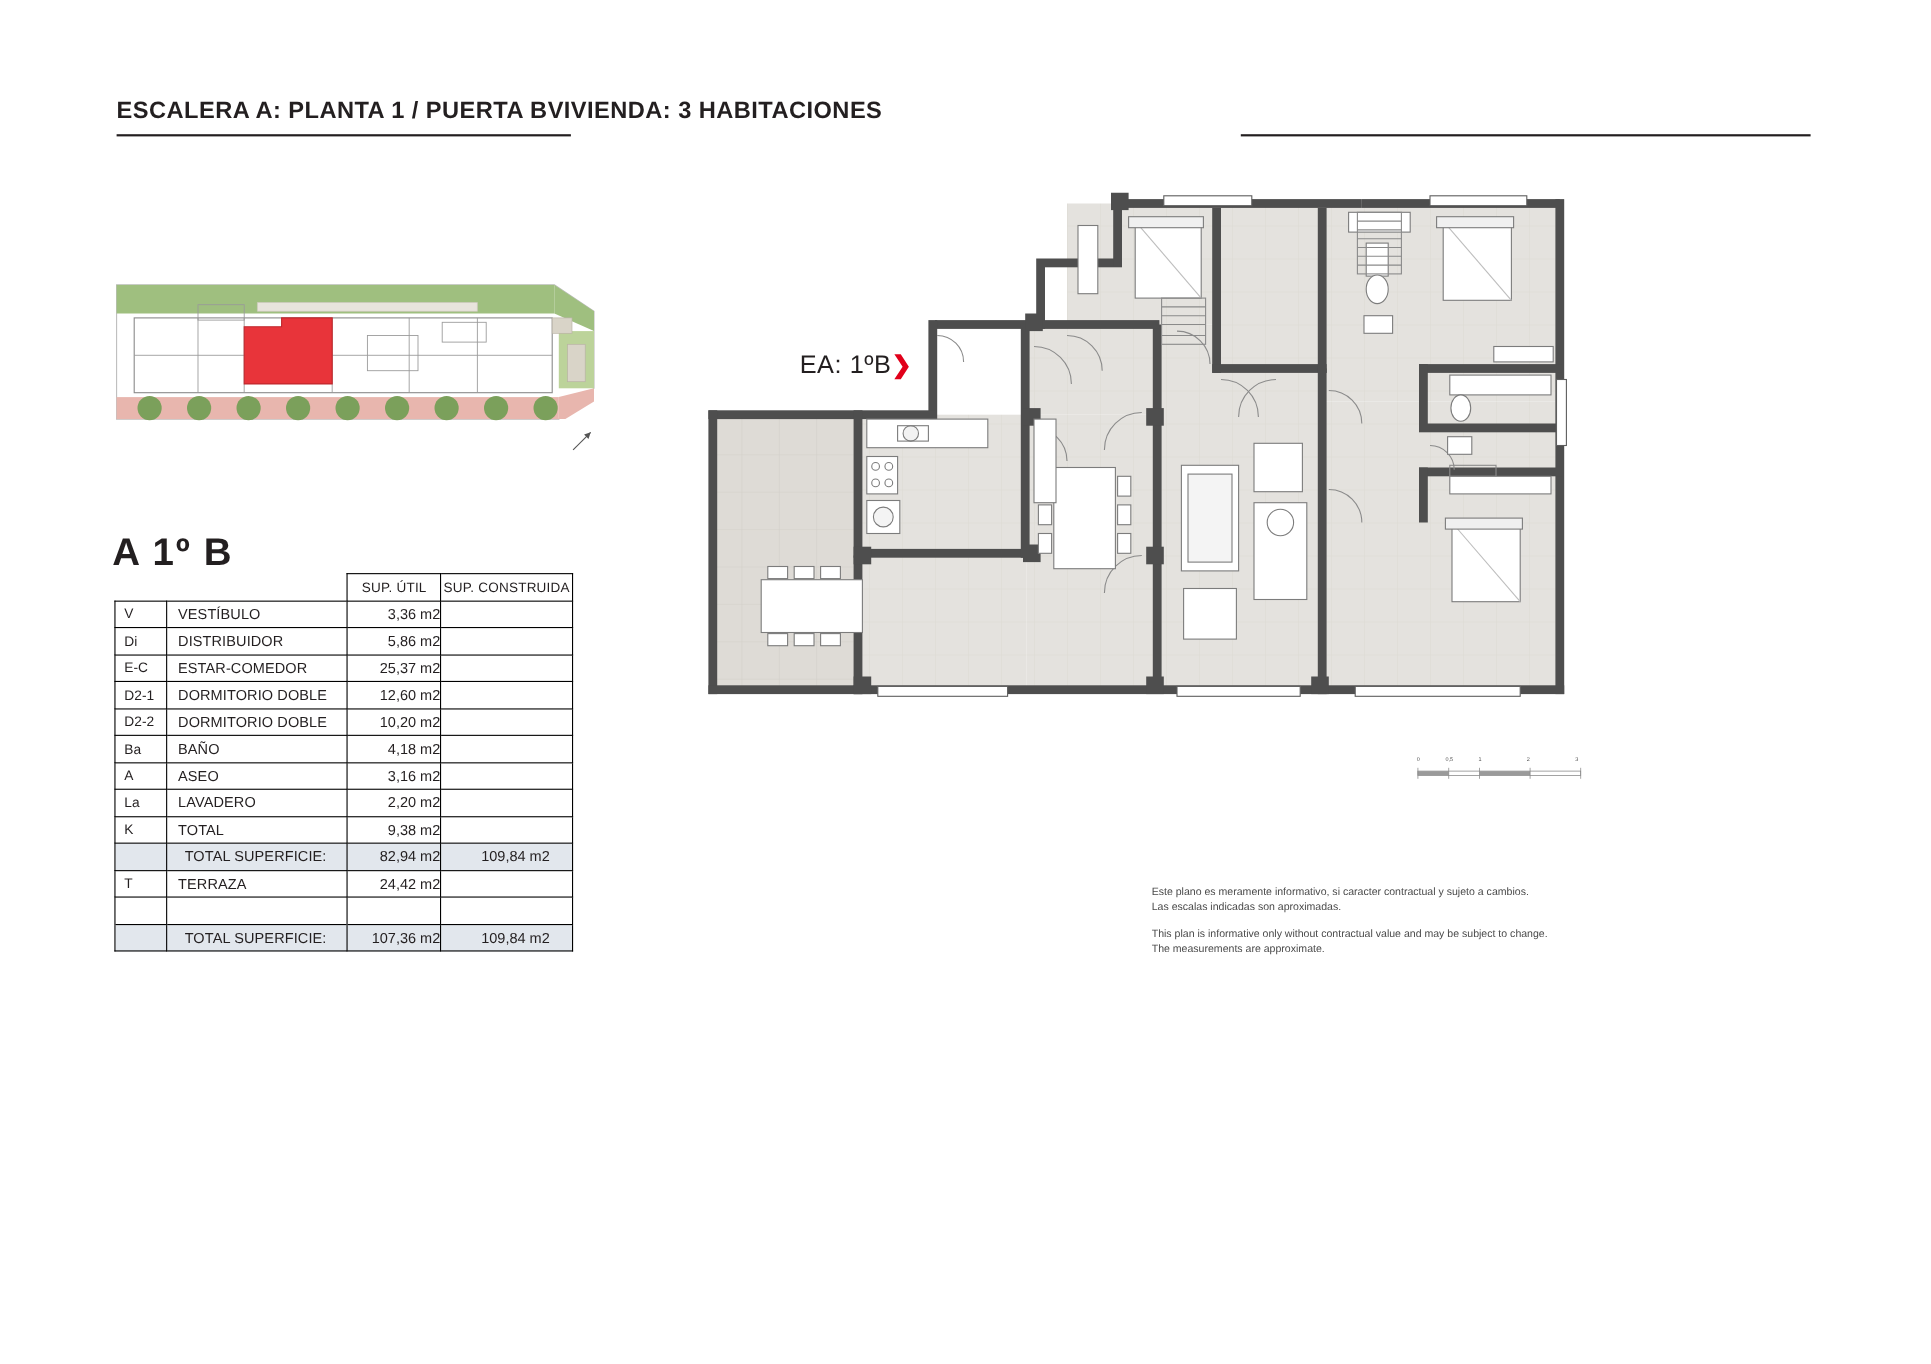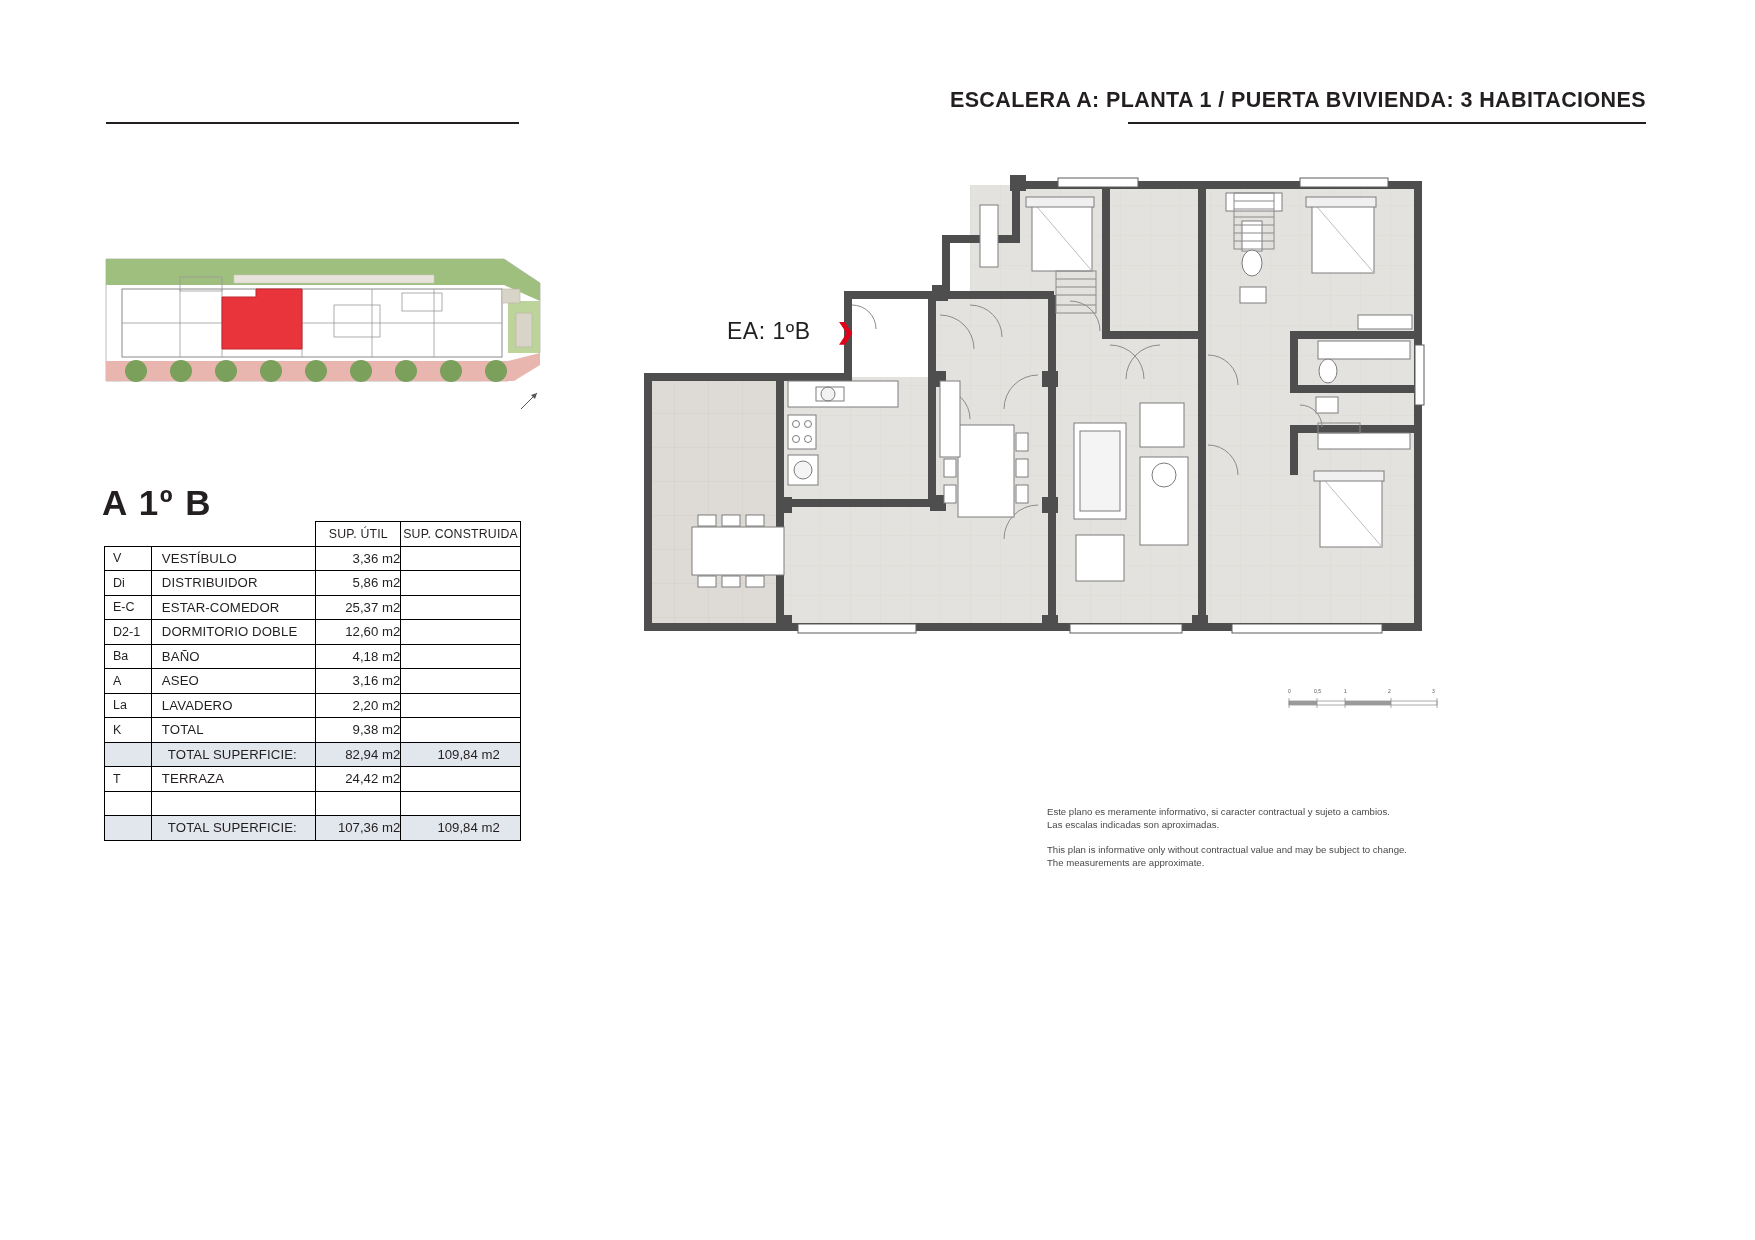--- a/index.html
+++ b/index.html
@@ -14,21 +14,21 @@
     overflow: hidden;
   }
 
   
   #header {
     position: absolute;
     left: 106px;
     top: 88px;
     width: 1540px;
     display: flex;
-    justify-content: flex-end;
+    justify-content: flex-start;
     align-items: flex-end;
   }
   #header .hdr-text {
     font-size: 21.5px;
     font-weight: bold;
     letter-spacing: 0.4px;
     white-space: nowrap;
   }
   .hdr-rule {
     position: absolute;
@@ -112,21 +112,21 @@
     height: 460px;
   }
   #plan-label {
     position: absolute;
     left: 727px;
     top: 318px;
     font-size: 23px;
     letter-spacing: 0.5px;
     display: flex;
     align-items: center;
-    gap: 26px;
+    gap: 0;
   }
   #plan-label .arrow {
     color: #e1001a;
     font-size: 22px;
     font-weight: bold;
   }
 
   
   #scalebar {
     position: absolute;
@@ -251,20 +251,26 @@
     <tr>
       <td class="c-code">E-C</td>
       <td class="c-name">ESTAR-COMEDOR</td>
       <td class="c-util">25,37 m2</td>
       <td class="c-constr blank-cell"></td>
     </tr>
     <tr>
       <td class="c-code">D2-1</td>
       <td class="c-name">DORMITORIO DOBLE</td>
       <td class="c-util">12,60 m2</td>
+      <td class="c-constr blank-cell"></td>
+    </tr>
+    <tr>
+      <td class="c-code">D2-2</td>
+      <td class="c-name">DORMITORIO DOBLE</td>
+      <td class="c-util">10,20 m2</td>
       <td class="c-constr blank-cell"></td>
     </tr>
     <tr>
       <td class="c-code">Ba</td>
       <td class="c-name">BAÑO</td>
       <td class="c-util">4,18 m2</td>
       <td class="c-constr blank-cell"></td>
     </tr>
     <tr>
       <td class="c-code">A</td>

